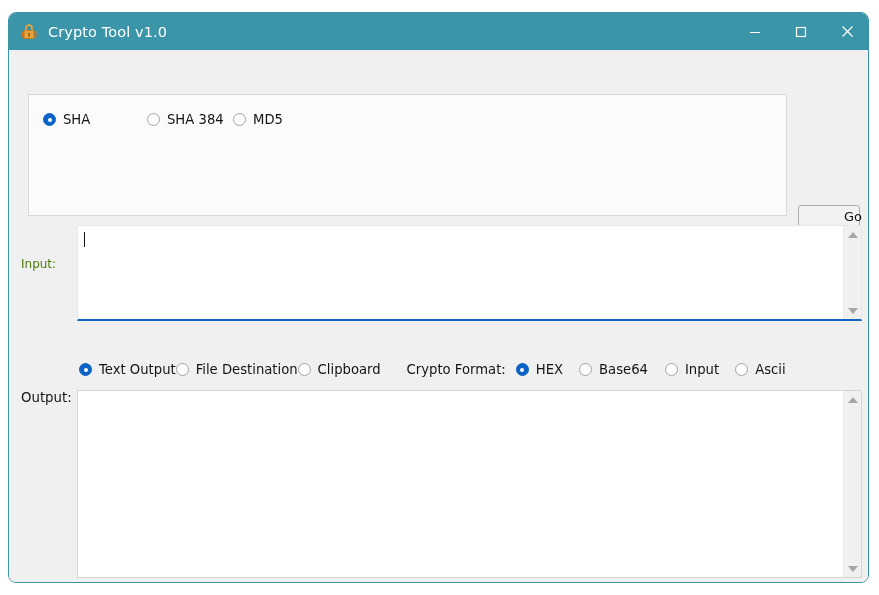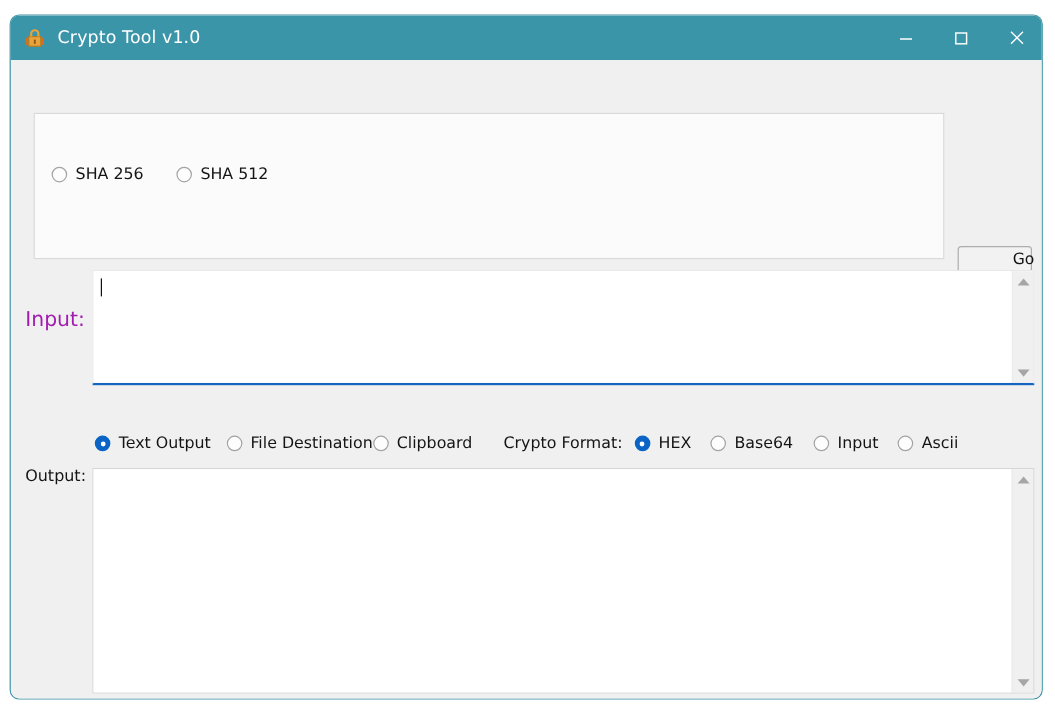--- a/index.html
+++ b/index.html
@@ -160,22 +160,22 @@
   
   #input-options {
     position: absolute;
     left: 79px; top: 191px;
     display: flex;
     align-items: center;
   }
   #input-label {
     position: absolute;
     left: 12px; top: 207px;
-    font-size: 17px;
-    color: #a21caf;
+    font-size: 12px;
+    color: #4d7c0f;
   }
   #input-box {
     position: absolute;
     left: 68px; top: 175px;
     width: 785px; height: 96px;
     box-sizing: border-box;
     background: #ffffff;
     border: 1px solid #e8e8e8;
     border-bottom: 2px solid #1565c0;
     display: flex;
@@ -290,31 +290,35 @@
         </svg>
       </div>
     </div>
   </div>
 
   <div id="client">
 
 
     <div id="hash-panel">
 
-
-      <div class="radio-row" id="hash-row-2">
+      <div class="radio-row" id="hash-row-1">
         <div class="radio-item" style="width:104px">
+          <span class="radio-mark checked"></span>
+          <span>SHA</span>
+        </div>
+        <div class="radio-item" style="width:86px">
           <span class="radio-mark"></span>
-          <span>SHA 256</span>
+          <span>SHA 384</span>
         </div>
         <div class="radio-item">
           <span class="radio-mark"></span>
-          <span>SHA 512</span>
-        </div>
-      </div>
+          <span>MD5</span>
+        </div>
+      </div>
+
     </div>
 
     <div id="go-button">
       <span>Go</span>
     </div>
 
     <div id="input-options">
       <div class="radio-item" style="margin-right:16px">
         <span class="radio-mark checked"></span>
         <span>Text Input</span>
@@ -350,21 +354,21 @@
         <div class="scroll-arrow">
           <div class="tri-up"></div>
         </div>
         <div class="scroll-arrow">
           <div class="tri-down"></div>
         </div>
       </div>
     </div>
 
     <div id="output-options">
-      <div class="radio-item" style="margin-right:13px">
+      <div class="radio-item" style="">
         <span class="radio-mark checked"></span>
         <span>Text Output</span>
       </div>
       <div class="radio-item" style="">
         <span class="radio-mark"></span>
         <span>File Destination</span>
       </div>
       <div class="radio-item" style="margin-right:26px">
         <span class="radio-mark"></span>
         <span>Clipboard</span>

